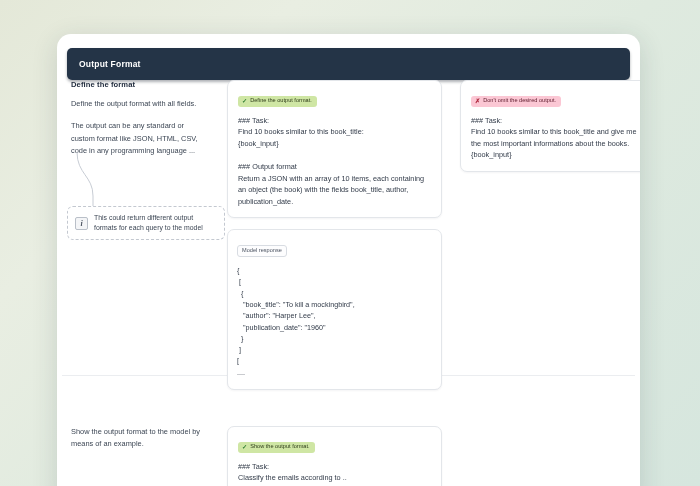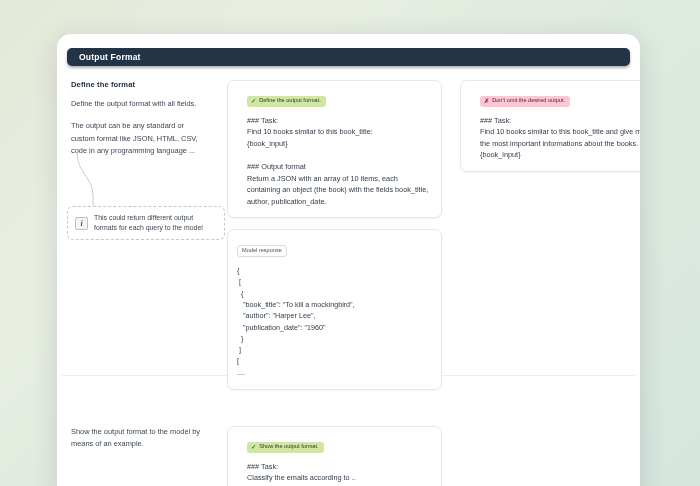--- a/index.html
+++ b/index.html
@@ -28,21 +28,21 @@
     box-shadow: 0 6px 26px rgba(40, 55, 60, .16);
     overflow: hidden;
   }
 
   
   .title-bar {
     position: absolute;
     left: 10px;
     top: 14px;
     width: 563px;
-    height: 18px;
+    height: 32px;
     background: #243447;
     border-radius: 5px;
     display: flex;
     align-items: center;
     box-shadow: 0 2px 3px rgba(20,30,40,.35);
   }
   .title-bar .title-text {
     color: #ffffff;
     font-size: 8.5px;
     font-weight: bold;
@@ -98,21 +98,21 @@
 
   
   .pcol { flex: none; }
   .pcol-mid { width: 215px; }
   .pcol-right { width: 196px; margin-left: 10px; }
 
   .prompt-card {
     background: #ffffff;
     border: 1px solid #e3e6ea;
     border-radius: 7px;
-    padding: 8px 9px 10px 19px;
+    padding: 8px 9px 10px 10px;
     box-shadow: 0 1px 2px rgba(30,40,60,.05);
     position: relative;
   }
 
   .badge {
     display: inline-flex;
     align-items: center;
     gap: 3px;
     font-size: 5.6px;
     border-radius: 3px;

